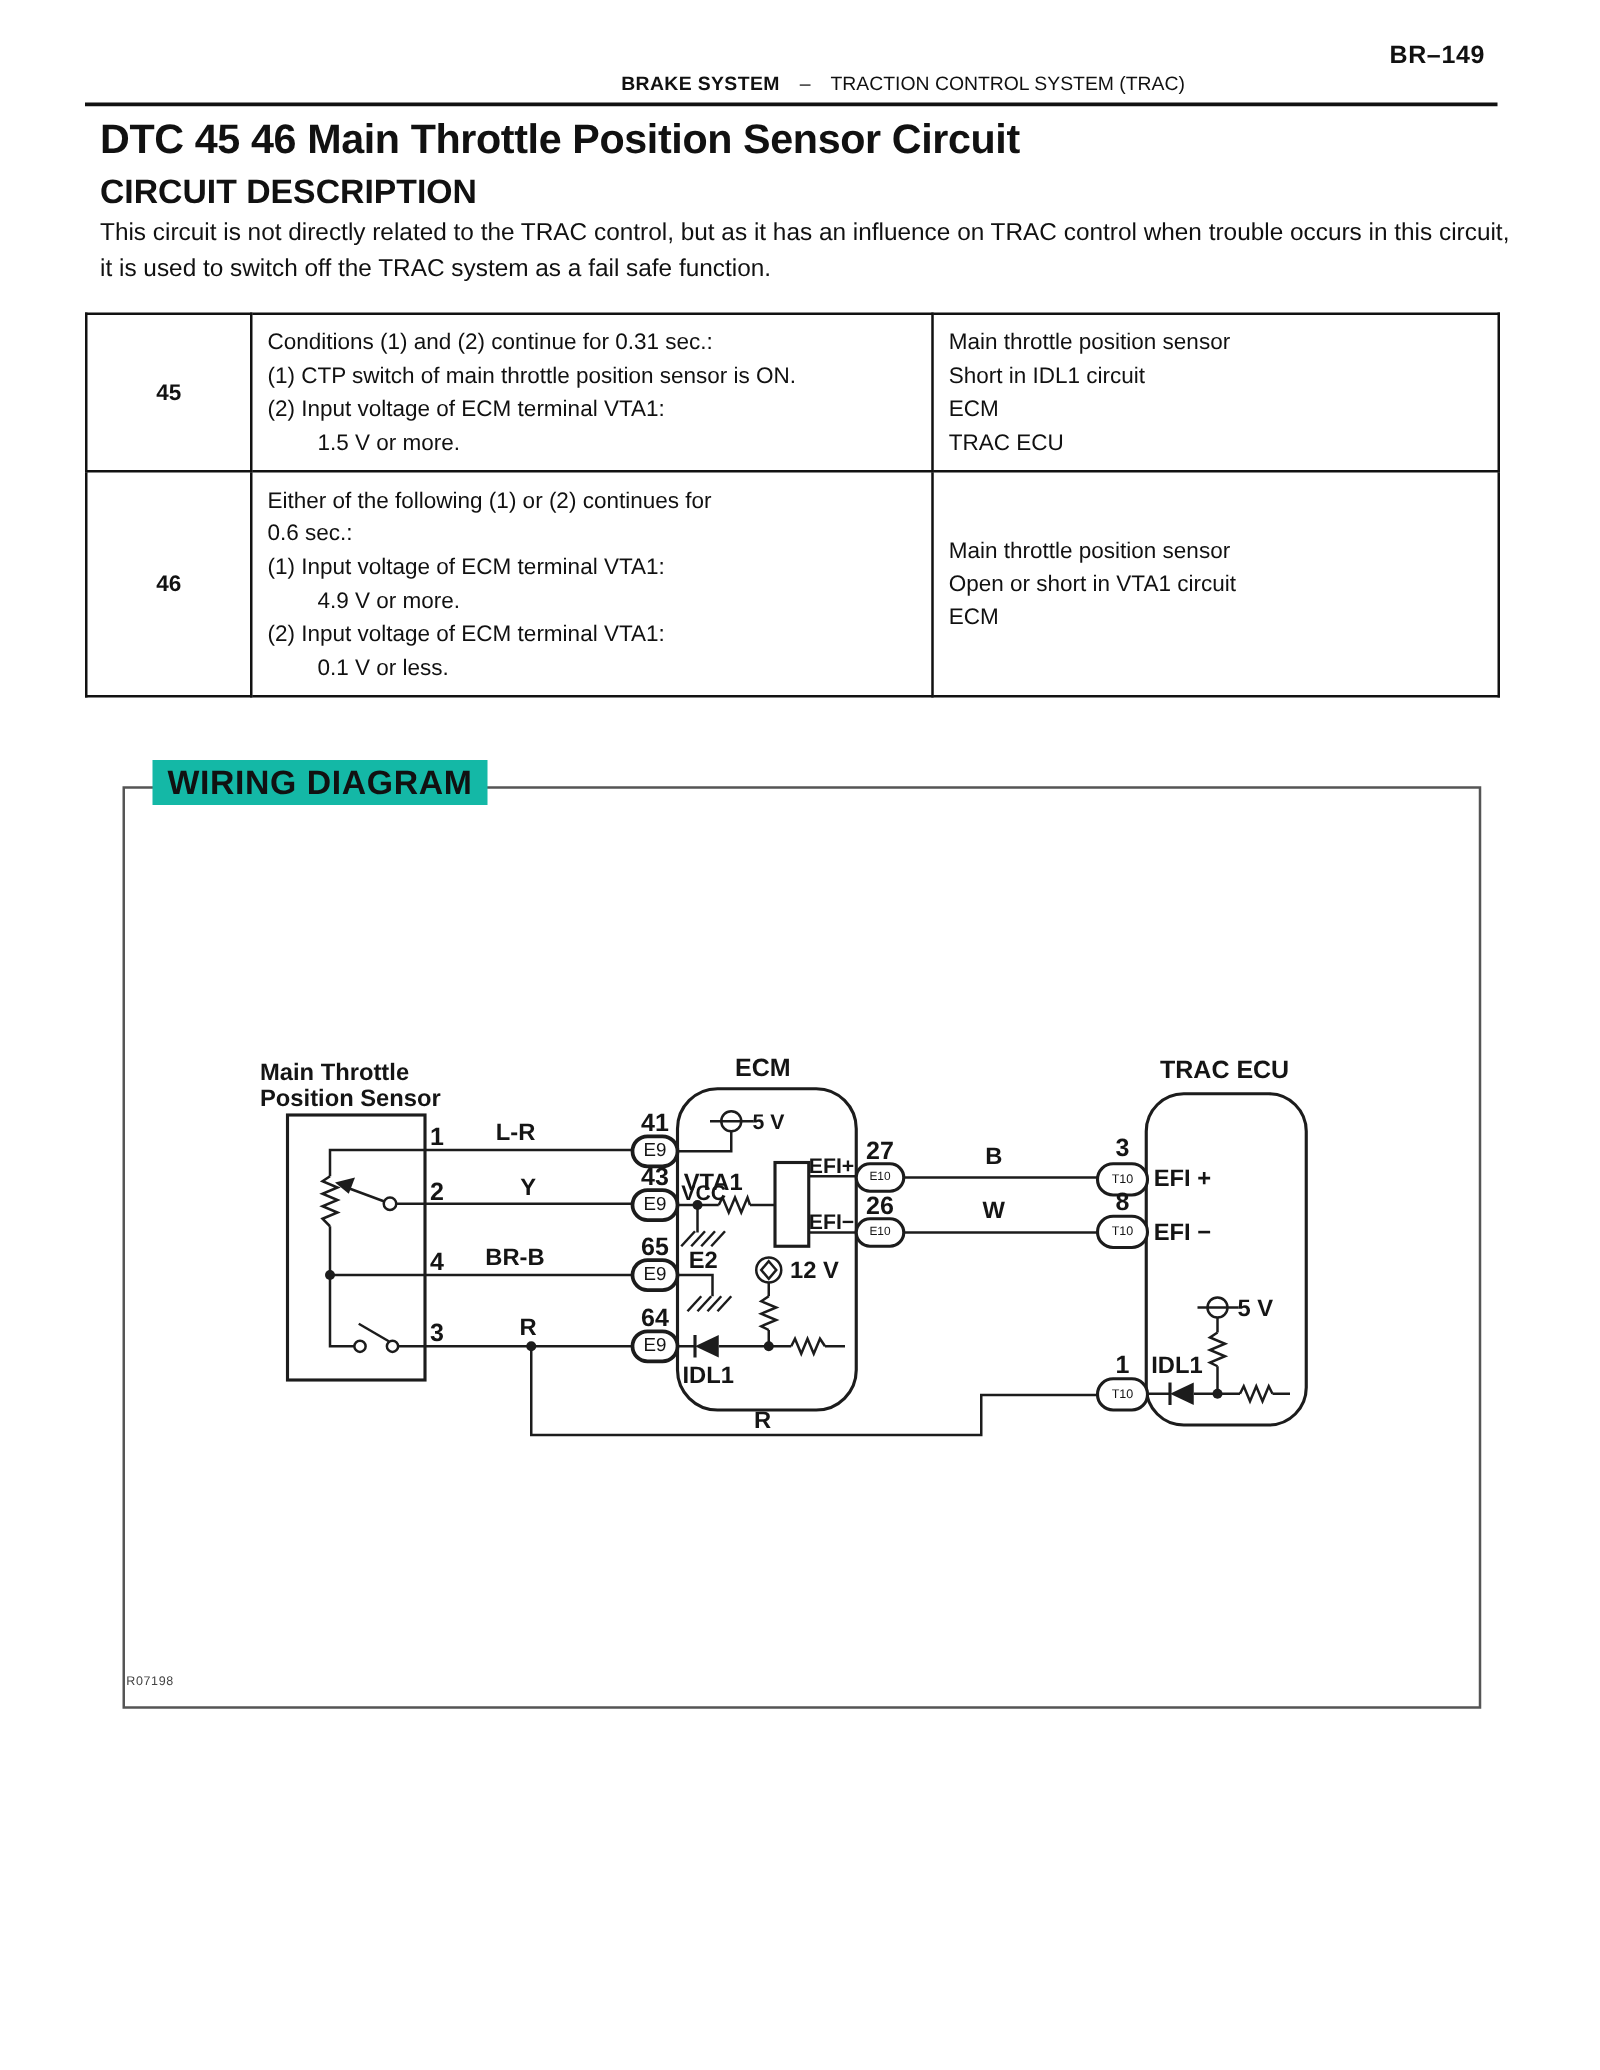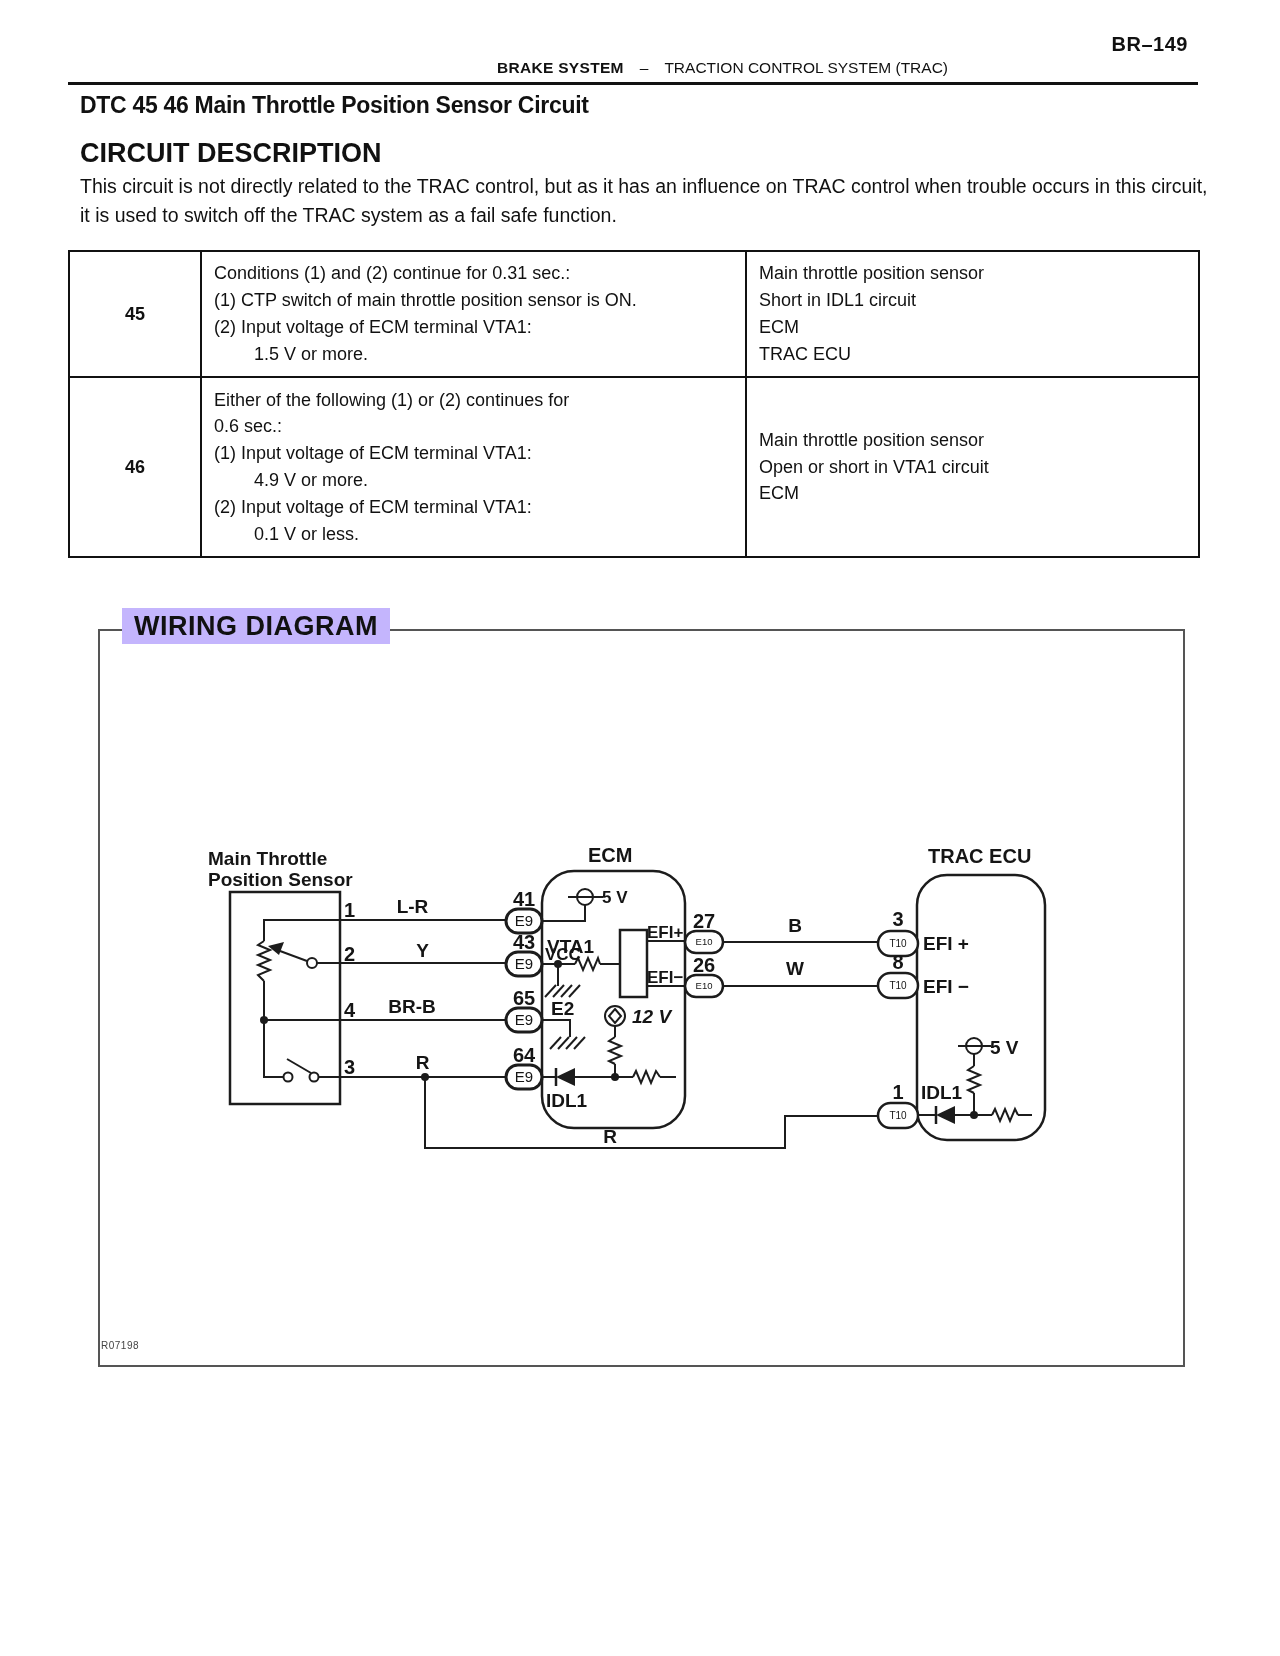--- a/index.html
+++ b/index.html
@@ -5,36 +5,36 @@
   html,body{margin:0;padding:0;background:#fff;}
   .page{position:relative;width:1280px;height:1656px;background:#fff;
         font-family:"Liberation Sans",sans-serif;color:#111;overflow:hidden;}
   
   .page-number{position:absolute;top:33px;right:92px;font-size:20px;font-weight:bold;letter-spacing:.5px;}
   .crumb{position:absolute;top:59px;left:497px;font-size:15.5px;white-space:nowrap;}
   .crumb .bold{font-weight:bold;letter-spacing:.3px;}
   .crumb .sep{margin:0 16px;}
   .header-rule{position:absolute;left:68px;top:82px;width:1130px;height:3px;background:#111;}
   
-  .page-title{position:absolute;left:80px;top:92px;font-size:23px;font-weight:bold;letter-spacing:-.3px;white-space:nowrap;}
+  .page-title{position:absolute;left:80px;top:92px;font-size:33px;font-weight:bold;letter-spacing:-.3px;white-space:nowrap;}
   .section-title{position:absolute;left:80px;top:138px;font-size:27px;font-weight:bold;}
   .description{position:absolute;left:80px;top:172px;width:1128px;font-size:19.5px;line-height:28.5px;}
   
   table.dtc{position:absolute;left:68px;top:250px;width:1130px;border-collapse:collapse;table-layout:fixed;}
   table.dtc td,table.dtc th{border:2px solid #111;font-size:18px;vertical-align:middle;}
   table.dtc th{height:40px;font-weight:bold;text-align:center;border-bottom-width:3px;}
   .col1{width:132px;} .col2{width:545px;} .col3{width:453px;}
   td.dtc-num{text-align:center;font-size:24px;font-weight:bold;}
   td.lines{padding:6px 10px 6px 12px;}
   td.lines div{line-height:26.8px;white-space:nowrap;}
   td.lines div.indent{padding-left:40px;}
   tr.row45{height:126px;} tr.row46{height:180px;}
   
   .wiring-box{position:absolute;left:98px;top:629px;width:1083px;height:734px;border:2px solid #555;}
-  .wiring-title{position:absolute;left:122px;top:608px;height:36px;line-height:36px;background:#c4b5fd;
+  .wiring-title{position:absolute;left:122px;top:608px;height:36px;line-height:36px;background:#14b8a6;
                 padding:0 12px;font-size:27px;font-weight:bold;letter-spacing:.5px;z-index:3;}
   .figure-id{position:absolute;left:101px;top:1340px;font-size:10px;color:#444;letter-spacing:.5px;z-index:3;}
   
   .dl{position:absolute;font-weight:bold;font-size:19px;white-space:nowrap;z-index:2;color:#151515;}
   .dl.c{text-align:center;}
   .dl.pin{font-size:20px;}
   .dl.small{font-size:17px;}
   .conn-text{position:absolute;text-align:center;font-weight:normal;z-index:2;color:#151515;}
   svg.wires{position:absolute;left:0;top:0;z-index:1;pointer-events:none;}
 </style>
@@ -218,21 +218,21 @@
   <span class="conn-text" style="left:506px;top:909px;width:36px;height:24px;line-height:24px;font-size:15px;">E9</span>
   <span class="conn-text" style="left:506px;top:952px;width:36px;height:24px;line-height:24px;font-size:15px;">E9</span>
   <span class="conn-text" style="left:506px;top:1008px;width:36px;height:24px;line-height:24px;font-size:15px;">E9</span>
   <span class="conn-text" style="left:506px;top:1065px;width:36px;height:24px;line-height:24px;font-size:15px;">E9</span>
 
   <div class="dl" style="left:588px;top:844px;font-size:20px;">ECM</div>
   <div class="dl small" style="left:545px;top:945px;">VCC</div>
   <div class="dl small" style="left:602px;top:888px;">5 V</div>
   <div class="dl" style="left:547px;top:936px;">VTA1</div>
   <div class="dl" style="left:551px;top:998px;">E2</div>
-  <div class="dl" style="left:632px;top:1006px;font-style:italic;">12 V</div>
+  <div class="dl" style="left:632px;top:1006px;">12 V</div>
   <div class="dl" style="left:546px;top:1090px;">IDL1</div>
   <div class="dl small" style="left:647px;top:923px;">EFI+</div>
   <div class="dl small" style="left:647px;top:968px;">EFI−</div>
 
   <div class="dl pin c" style="left:690px;top:910px;width:28px;">27</div>
   <div class="dl pin c" style="left:690px;top:954px;width:28px;">26</div>
   <span class="conn-text" style="left:685px;top:931px;width:38px;height:22px;line-height:22px;font-size:9.5px;">E10</span>
   <span class="conn-text" style="left:685px;top:975px;width:38px;height:22px;line-height:22px;font-size:9.5px;">E10</span>
 
   <div class="dl c" style="left:775px;top:915px;width:40px;">B</div>

